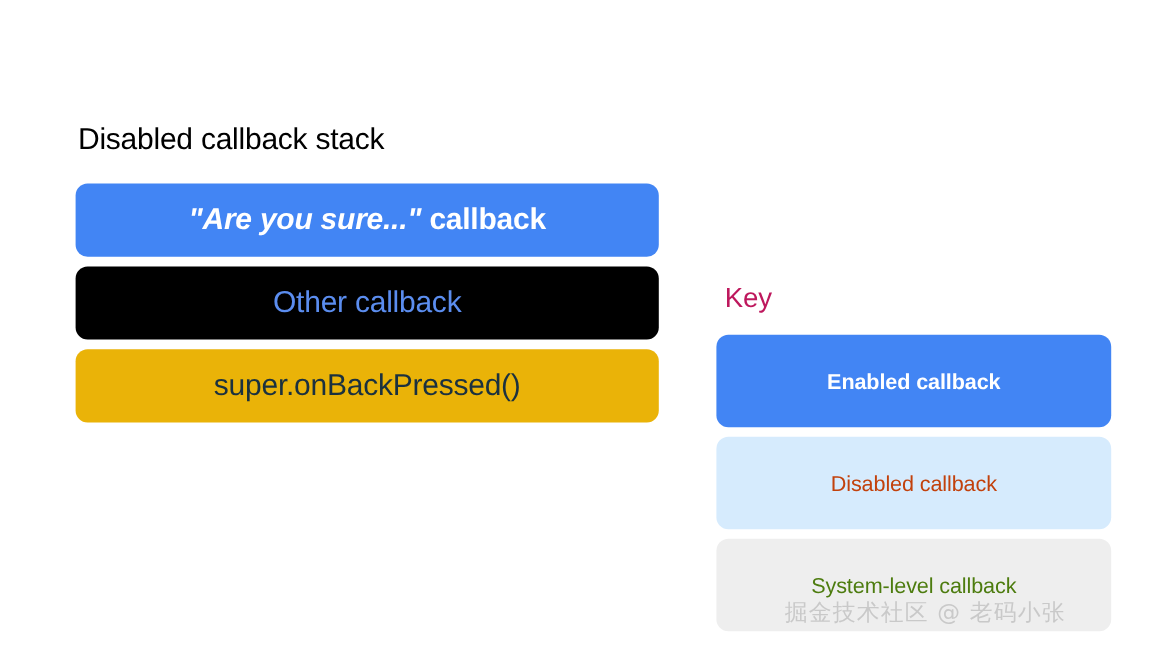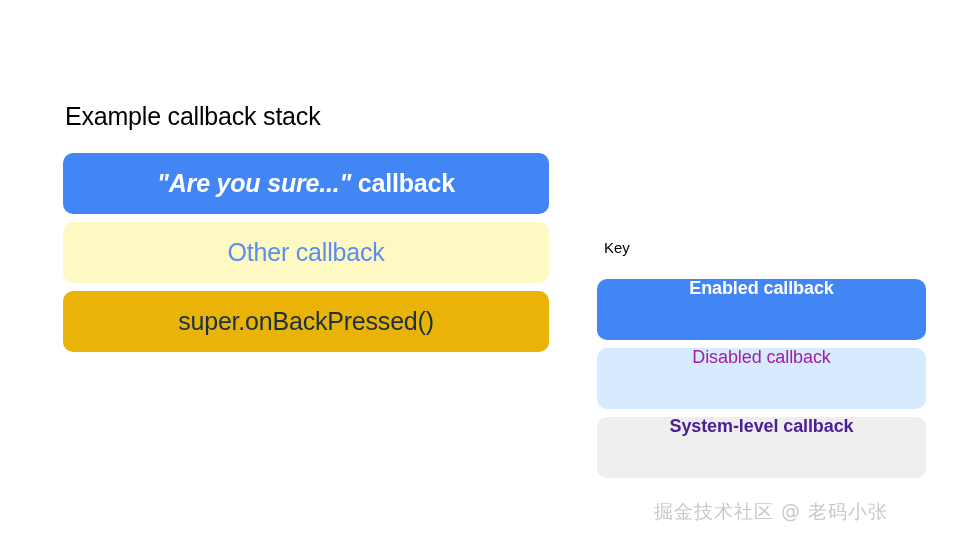--- a/index.html
+++ b/index.html
@@ -66,21 +66,21 @@
   
   .bar.enabled {
     background: #4285f4;
   }
   .bar.enabled .bar-label {
     color: #ffffff;
     font-weight: 700;
   }
 
   .bar.disabled {
-    background: #fef9c3;
+    background: #000000;
   }
   .bar.disabled .bar-label {
     color: #5b8def;
     font-weight: 400;
   }
 
   .bar.system {
     background: #eab308;
   }
   .bar.system .bar-label {
@@ -96,59 +96,59 @@
 
   
   .key-section {
     position: absolute;
     left: 597px;
     top: 236px;
     width: 329px;
   }
 
   .key-title {
-    font-size: 15px;
+    font-size: 23px;
     font-weight: 400;
-    color: #000000;
+    color: #be185d;
     line-height: 24px;
     margin: 0 0 19px 7px;
     letter-spacing: -0.1px;
   }
 
   .key-list {
     display: flex;
     flex-direction: column;
     gap: 8px;
   }
 
   .key-bar {
-    height: 61px;
+    height: 77px;
     border-radius: 10px;
     display: flex;
-    align-items: flex-start;
+    align-items: center;
     justify-content: center;
     box-sizing: border-box;
     padding: 0 12px;
     white-space: nowrap;
   }
 
   .key-label {
     font-size: 18px;
     line-height: 1;
     letter-spacing: -0.1px;
   }
 
   .key-bar.enabled { background: #4285f4; }
   .key-bar.enabled .key-label { color: #ffffff; font-weight: 700; }
 
   .key-bar.disabled { background: #d6ebfd; }
-  .key-bar.disabled .key-label { color: #a21caf; font-weight: 400; }
+  .key-bar.disabled .key-label { color: #c2410c; font-weight: 400; }
 
   .key-bar.system { background: #eeeeee; }
-  .key-bar.system .key-label { color: #4c1d95; font-weight: 700; }
+  .key-bar.system .key-label { color: #4d7c0f; font-weight: 400; }
 
   
   .watermark {
     position: absolute;
     left: 654px;
     top: 499px;
     font-size: 19px;
     line-height: 24px;
     color: #c9c9c9;
     letter-spacing: 1px;
@@ -157,21 +157,21 @@
     user-select: none;
   }
 </style>
 </head>
 <body>
 
 <div class="slide">
 
   <div class="stack-section">
 
-    <h1 class="section-title">Example callback stack</h1>
+    <h1 class="section-title">Disabled callback stack</h1>
 
     <div class="stack-list">
 
       <div class="bar enabled">
         <span class="bar-label"><span class="quoted">"Are you sure..."</span><span> callback</span></span>
       </div>
 
       <div class="bar disabled">
         <span class="bar-label">Other callback</span>
       </div>

